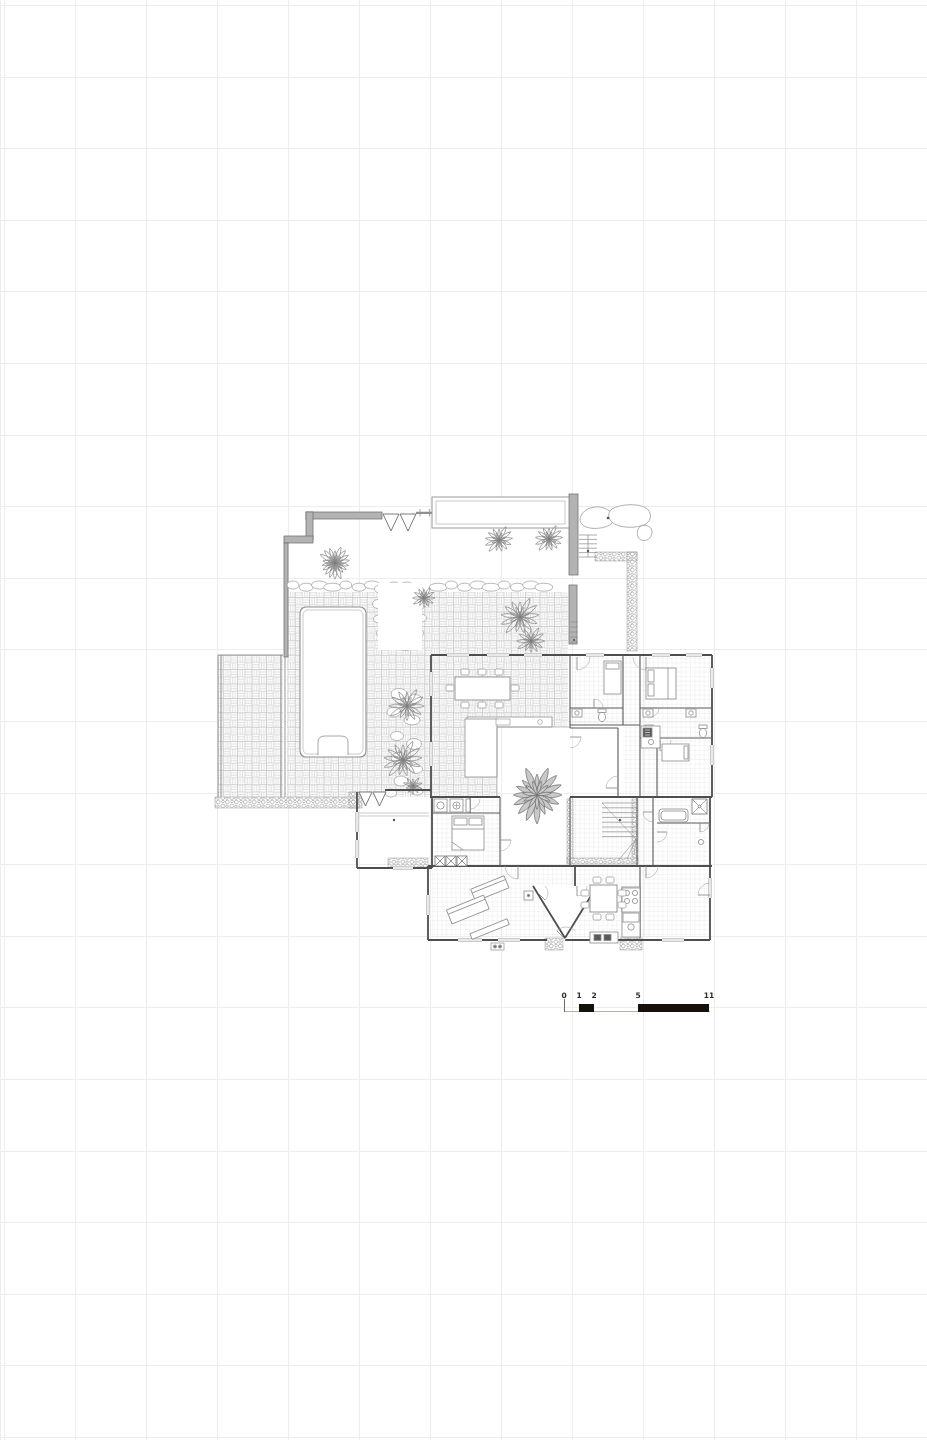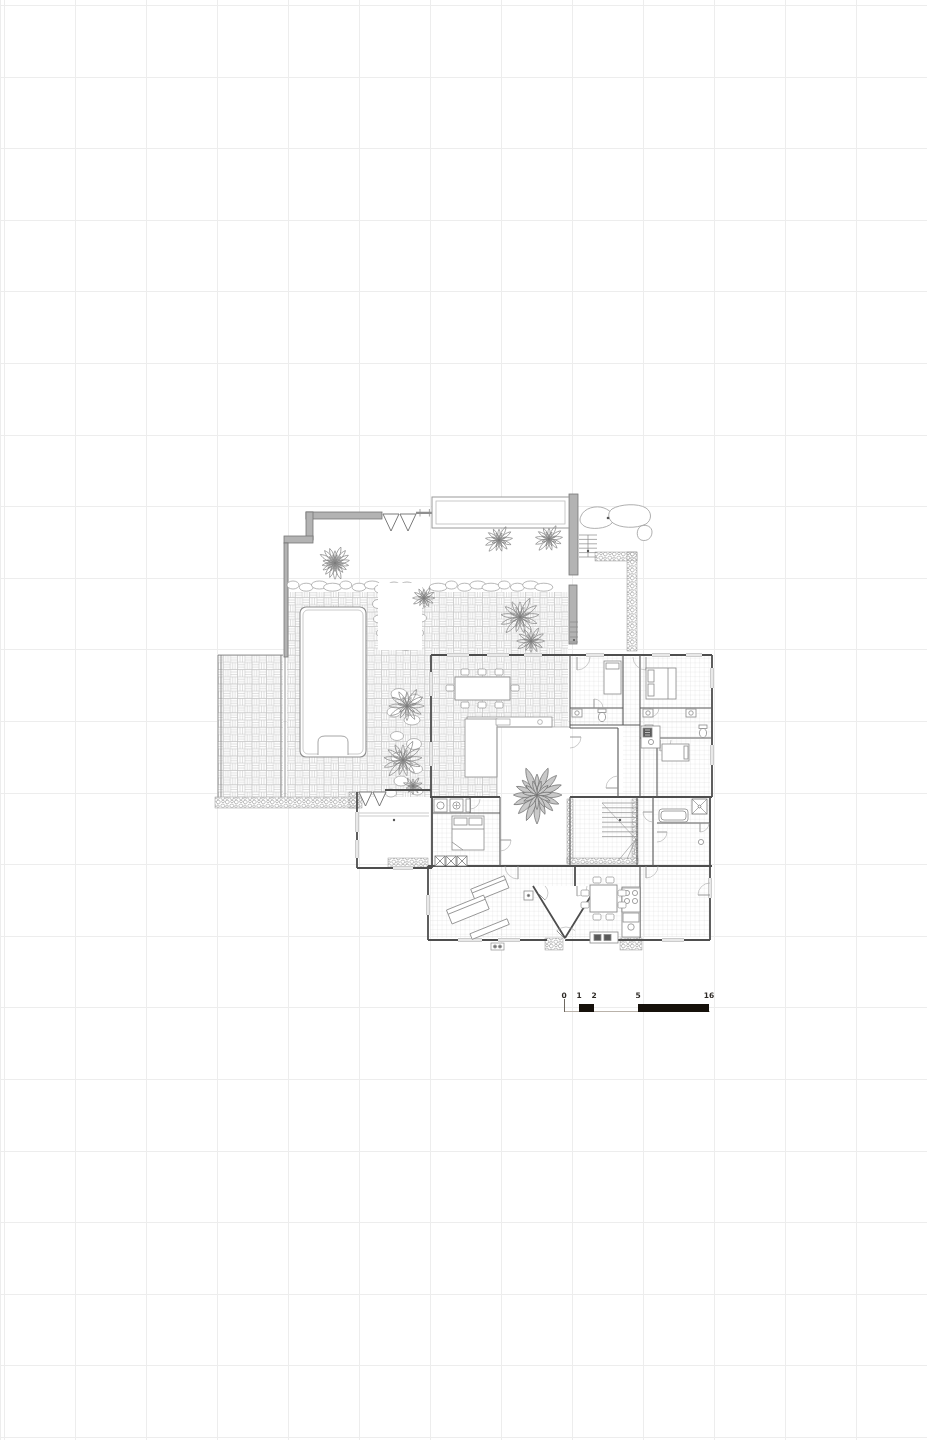--- a/index.html
+++ b/index.html
@@ -742,19 +742,19 @@
 
   </g>
 
 </svg>
 
 <div class="sb">
   <span class="lbl" style="left:564px">0</span>
   <span class="lbl" style="left:579px">1</span>
   <span class="lbl" style="left:594px">2</span>
   <span class="lbl" style="left:638px">5</span>
-  <span class="lbl" style="left:709px">16</span>
+  <span class="lbl" style="left:709px">11</span>
   <div class="base"></div>
   <div class="tick"></div>
   <div class="bar b12"></div>
   <div class="bar b510"></div>
 </div>
 </div>
 
 </body></html>

